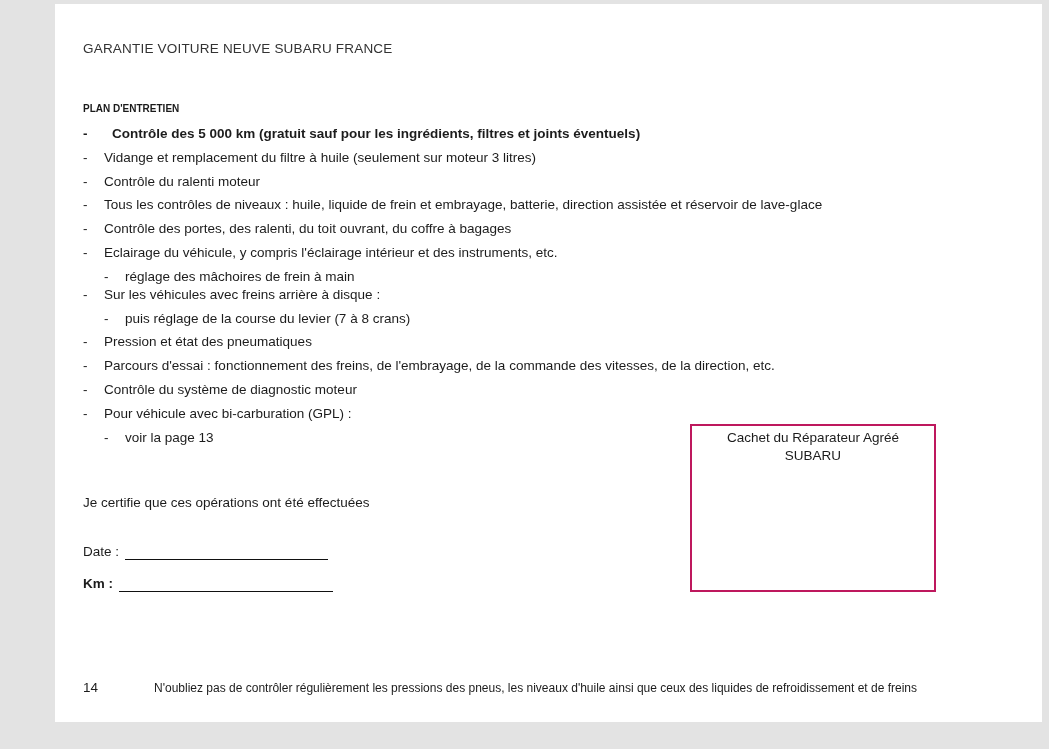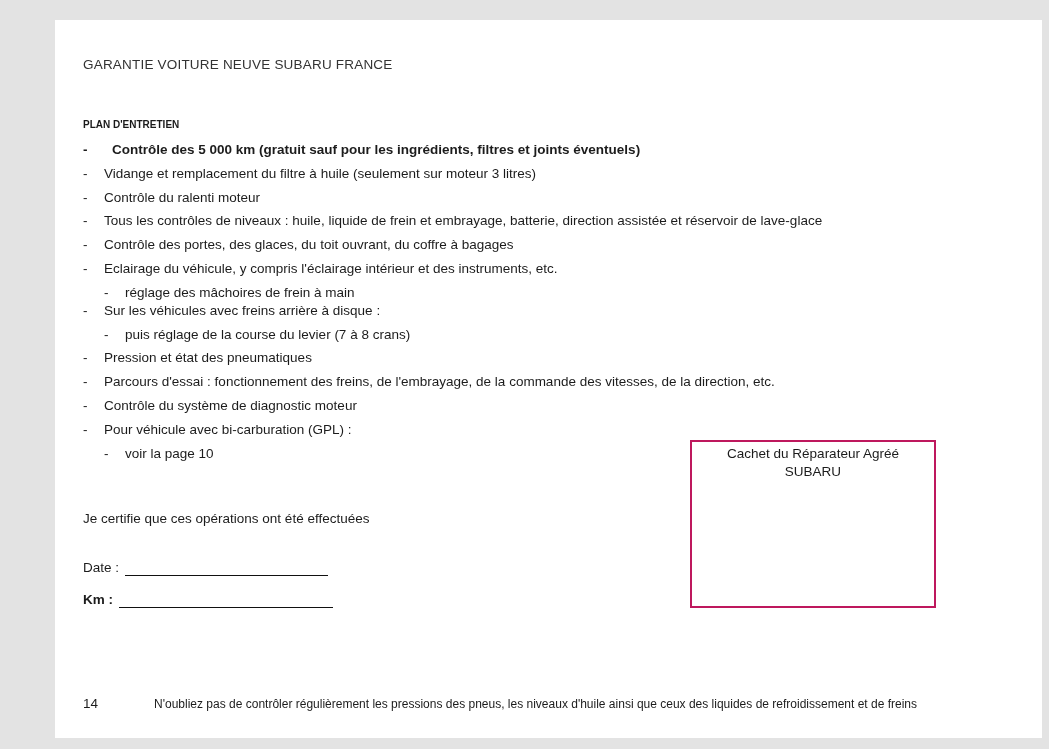--- a/index.html
+++ b/index.html
@@ -13,21 +13,21 @@
     overflow: hidden;
   }
   .canvas {
     position: relative;
     width: 1049px;
     height: 749px;
   }
   .page {
     position: absolute;
     left: 55px;
-    top: 20px;
+    top: 4px;
     width: 987px;
     height: 718px;
     background: #ffffff;
     padding: 36px 0 0 28px;
   }
   .doc-title {
     font-size: 13.5px;
     line-height: 17px;
     color: #333;
     letter-spacing: 0.2px;
@@ -135,21 +135,21 @@
       <div class="item">
         <span class="dash"></span>
         <span class="item-text">Contrôle du ralenti moteur</span>
       </div>
       <div class="item">
         <span class="dash"></span>
         <span class="item-text">Tous les contrôles de niveaux : huile, liquide de frein et embrayage, batterie, direction assistée et réservoir de lave-glace</span>
       </div>
       <div class="item">
         <span class="dash"></span>
-        <span class="item-text">Contrôle des portes, des glaces, du toit ouvrant, du coffre à bagages</span>
+        <span class="item-text">Contrôle des portes, des ralenti, du toit ouvrant, du coffre à bagages</span>
       </div>
       <div class="item">
         <span class="dash"></span>
         <span class="item-text">Eclairage du véhicule, y compris l'éclairage intérieur et des instruments, etc.</span>
       </div>
       <div class="item sub tight">
         <span class="dash"></span>
         <span class="item-text">réglage des mâchoires de frein à main</span>
       </div>
       <div class="item">
@@ -171,21 +171,21 @@
       <div class="item">
         <span class="dash"></span>
         <span class="item-text">Contrôle du système de diagnostic moteur</span>
       </div>
       <div class="item">
         <span class="dash"></span>
         <span class="item-text">Pour véhicule avec bi-carburation (GPL) :</span>
       </div>
       <div class="item sub">
         <span class="dash"></span>
-        <span class="item-text">voir la page 10</span>
+        <span class="item-text">voir la page 13</span>
       </div>
     </div>
 
     <div class="certify">Je certifie que ces opérations ont été effectuées</div>
 
     <div class="field-row date-row">
       <span class="field-label">Date :</span>
       <span class="fill-line date-line"></span>
     </div>
 

